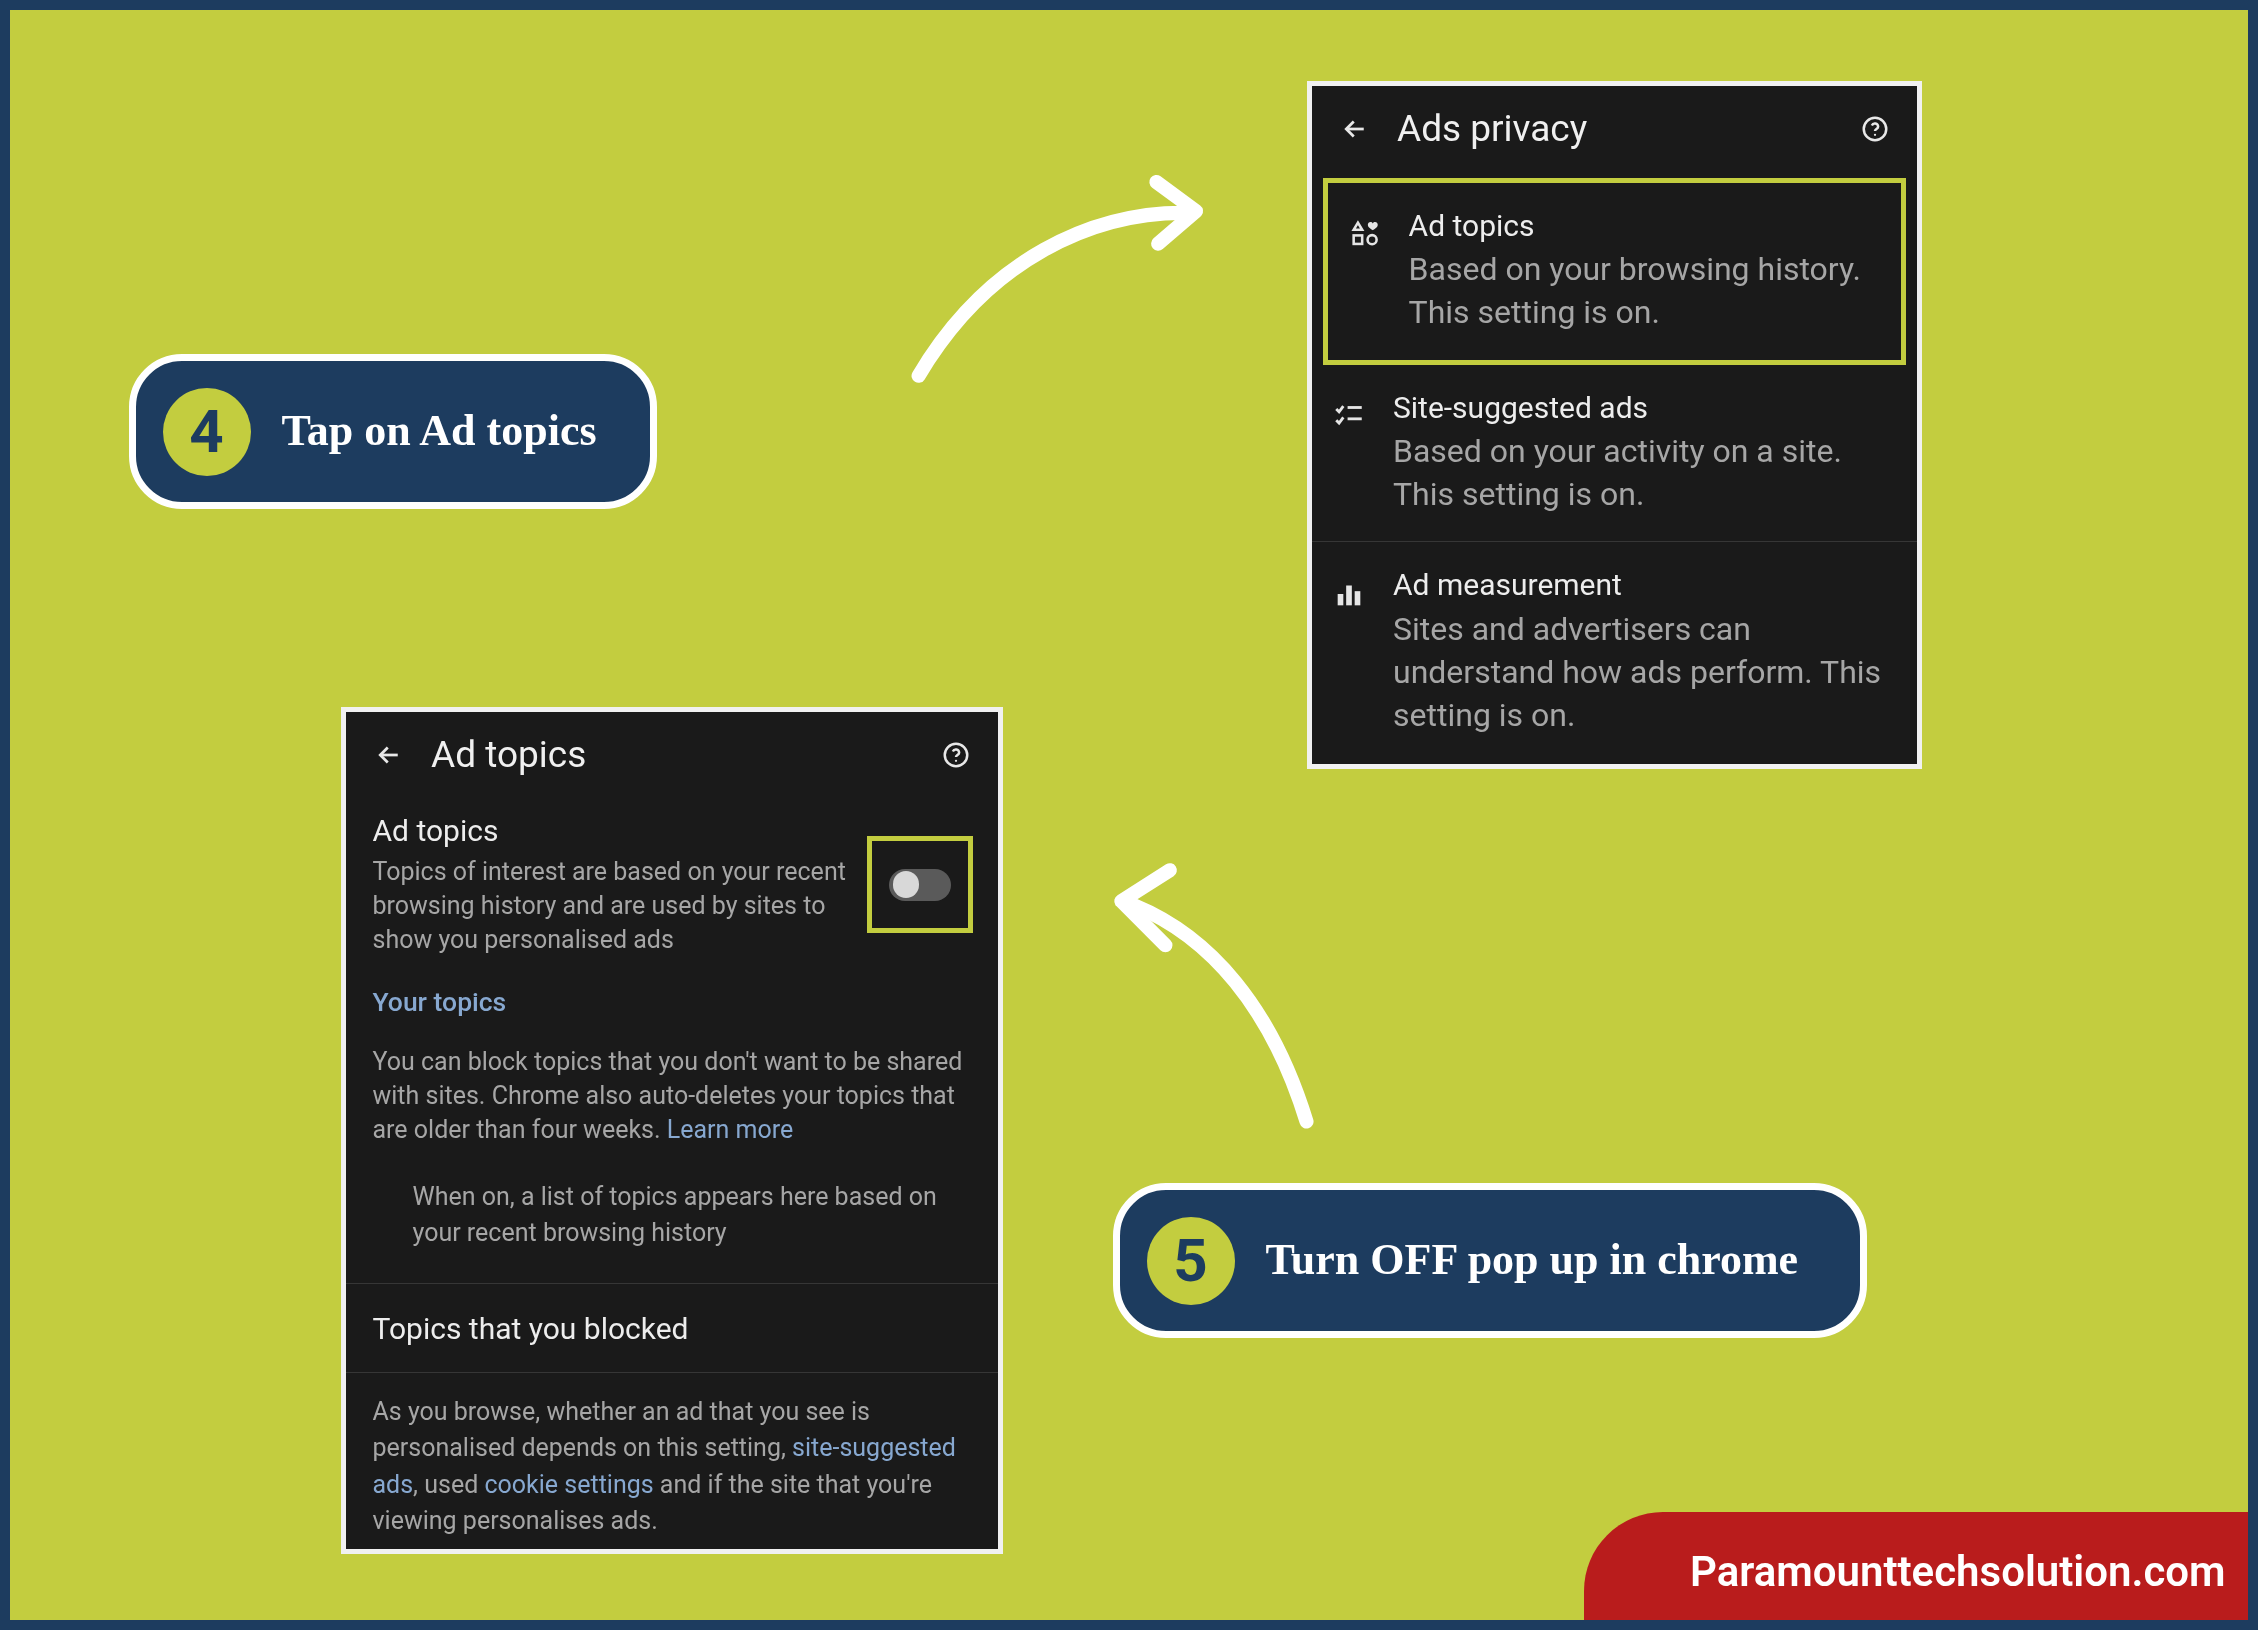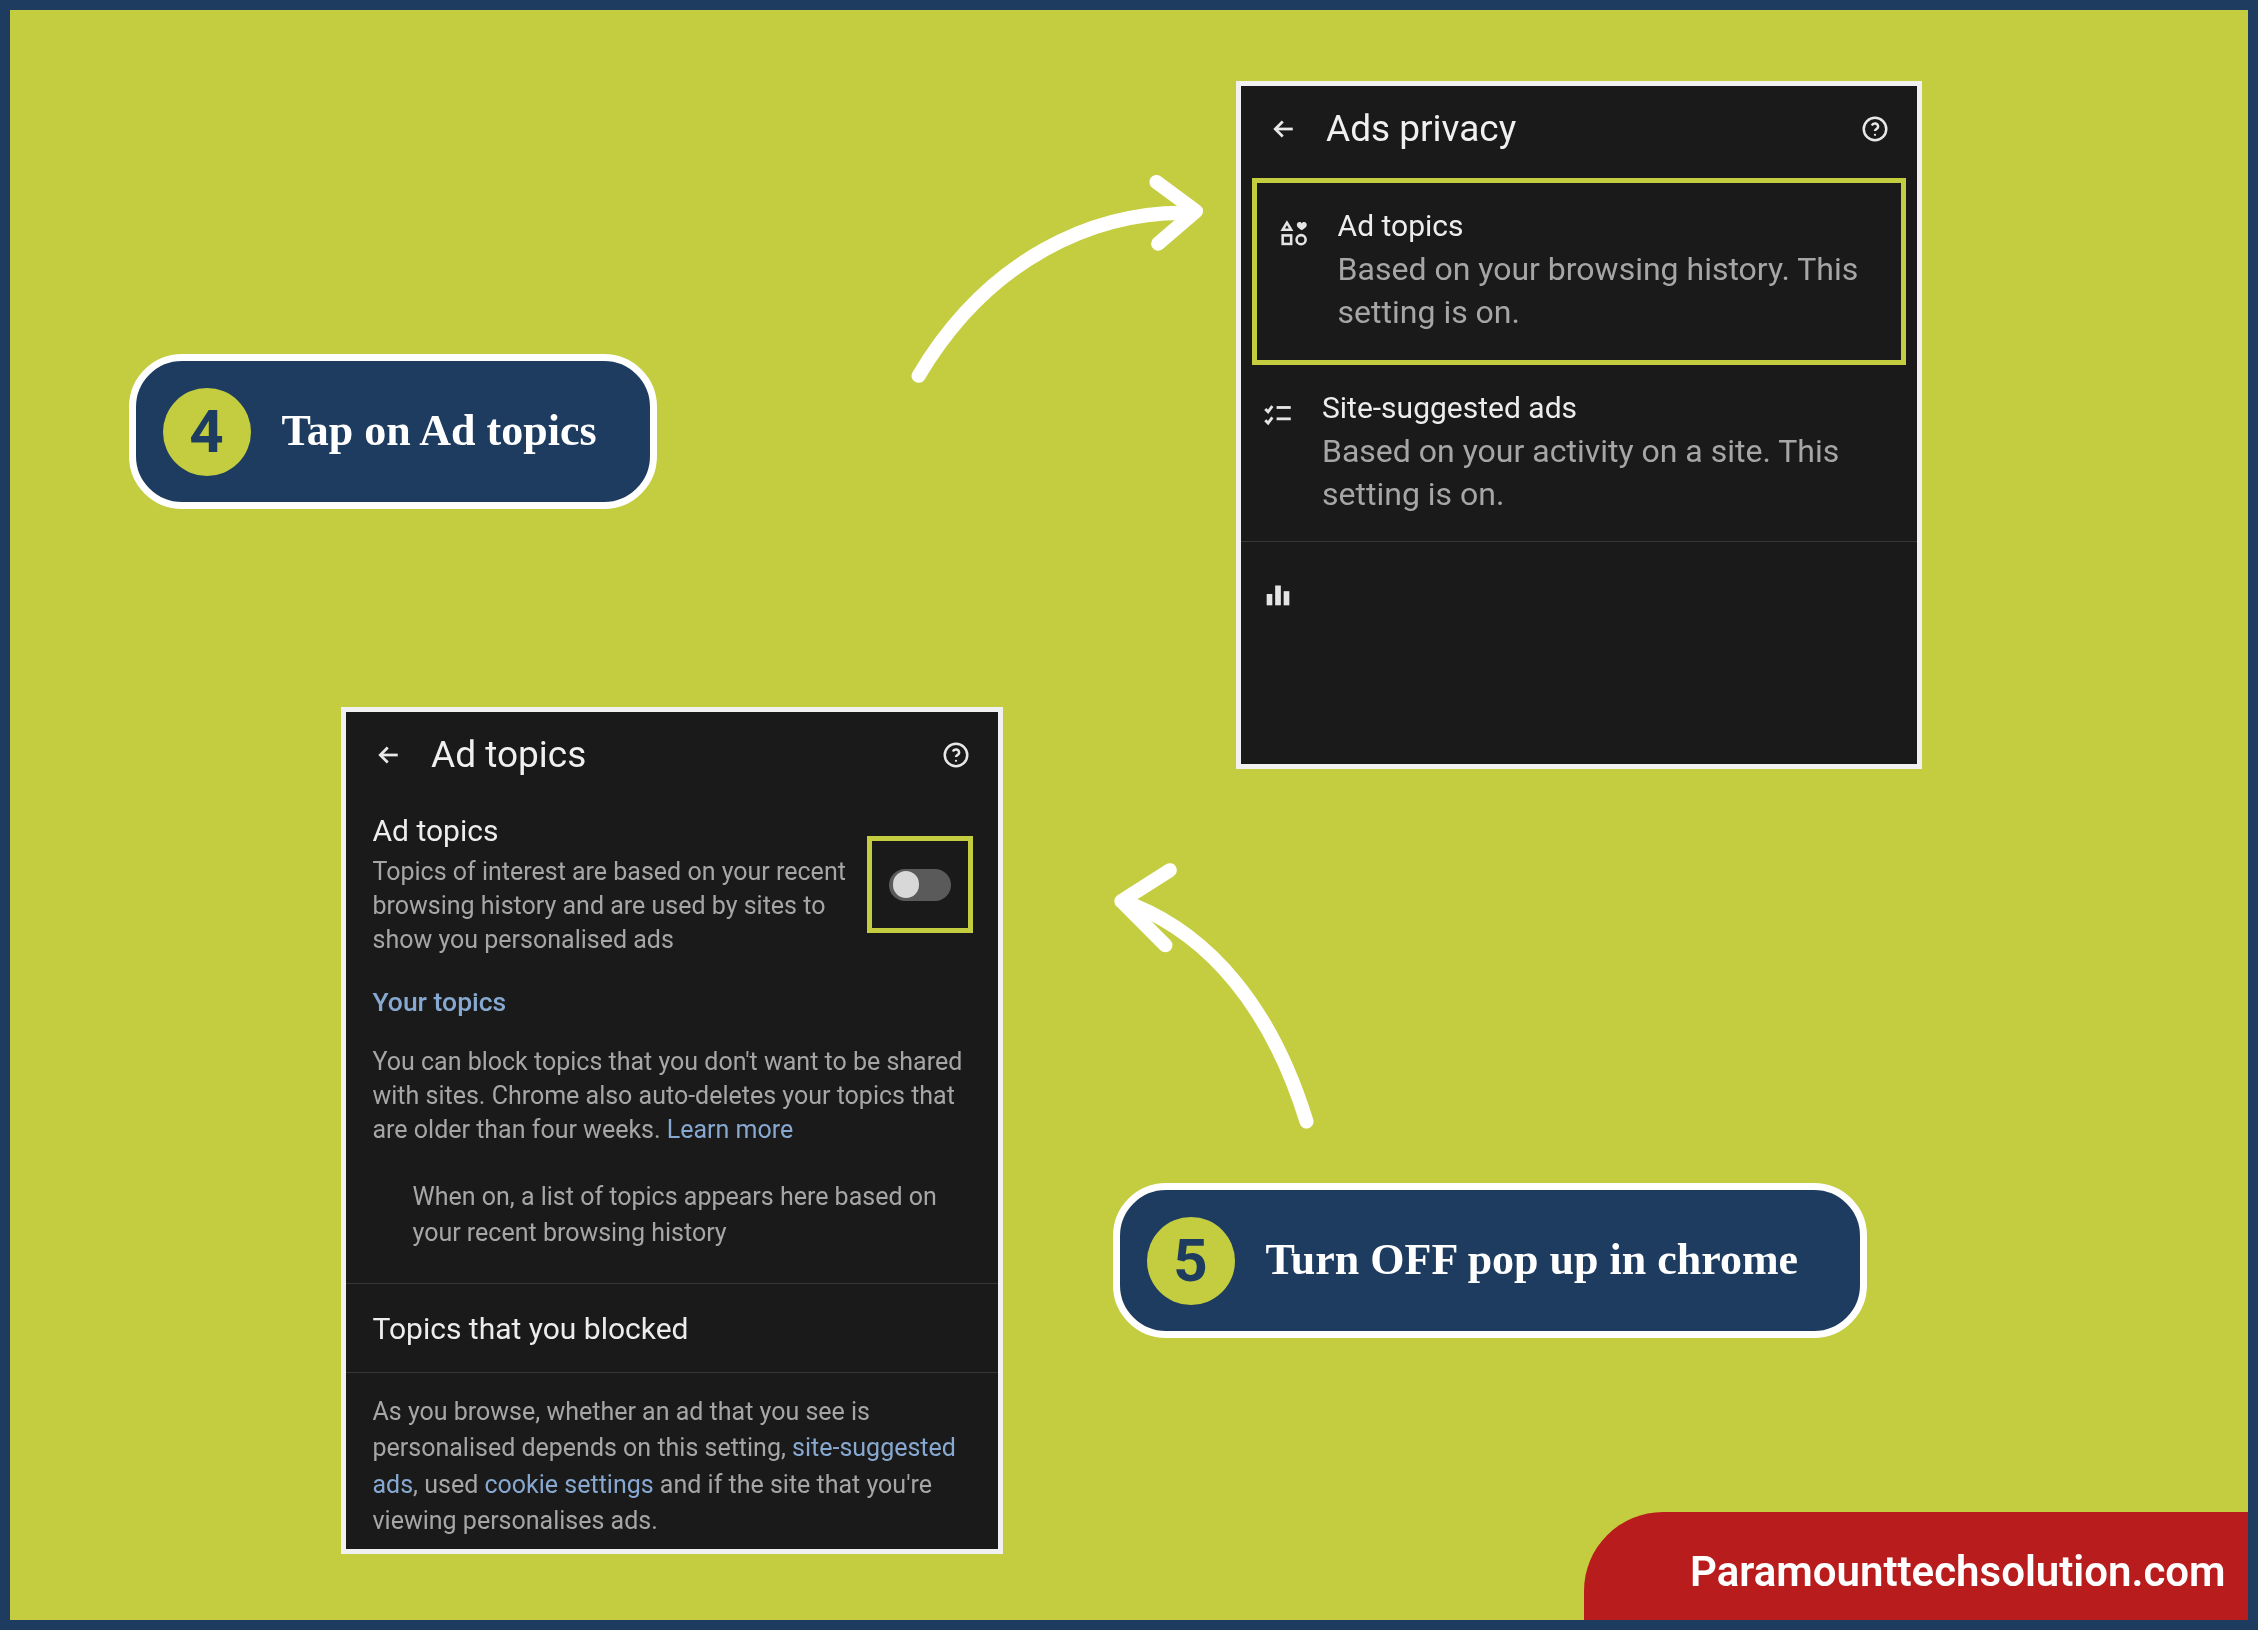--- a/index.html
+++ b/index.html
@@ -47,21 +47,21 @@
     font-family: Liberation Serif, serif;
   }
 
   
   .phone-panel {
     position: absolute;
     background: #1a1a1a;
     border: 5.3px solid #f1f1f1;
     color: #e5e5e5;
   }
-  .panel-1 { right: 326px; top: 71px; width: 686px; height: 688px; }
+  .panel-1 { right: 326px; top: 71px; width: 615px; height: 688px; }
   .panel-2 { left: 331px; top: 697px; width: 662px; height: 847px; }
 
   .panel-header {
     display: flex;
     align-items: center;
     padding: 21px 25px;
     gap: 25px;
   }
   .panel-header .title {
     flex: 1;
@@ -231,20 +231,24 @@
   </div>
 
   <div class="setting-row">
     <span class="row-icon">
       <svg viewBox="0 0 24 24" width="34" height="34" fill="currentColor">
           <rect x="4" y="12" width="4" height="8"></rect>
           <rect x="10" y="6" width="4" height="14"></rect>
           <rect x="16" y="10" width="4" height="10"></rect>
         </svg>
     </span>
+    <div class="row-text">
+      <div class="row-title">Ad measurement</div>
+      <div class="row-desc">Sites and advertisers can understand how ads perform. This setting is on.</div>
+    </div>
   </div>
 </div>
 
 <div class="phone-panel panel-2">
   <div class="panel-header">
     <span class="back-icon">
       <svg viewBox="0 0 24 24" width="30" height="30" fill="none" stroke="currentColor" stroke-width="2.2">
           <path d="M19 12H5"></path>
           <path d="M11 18l-6-6 6-6"></path>
         </svg>

